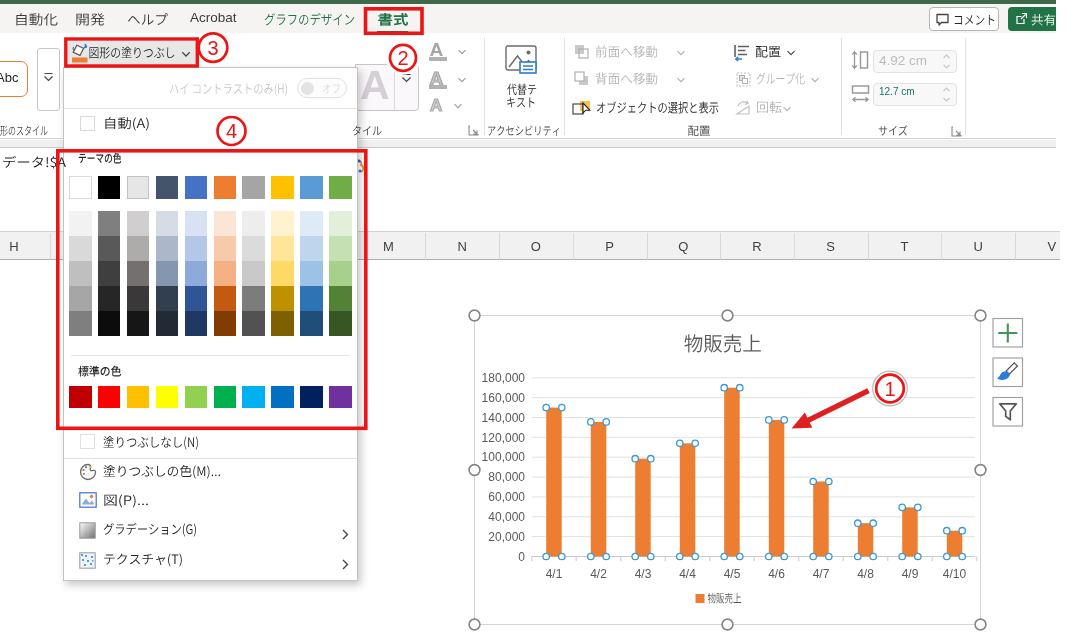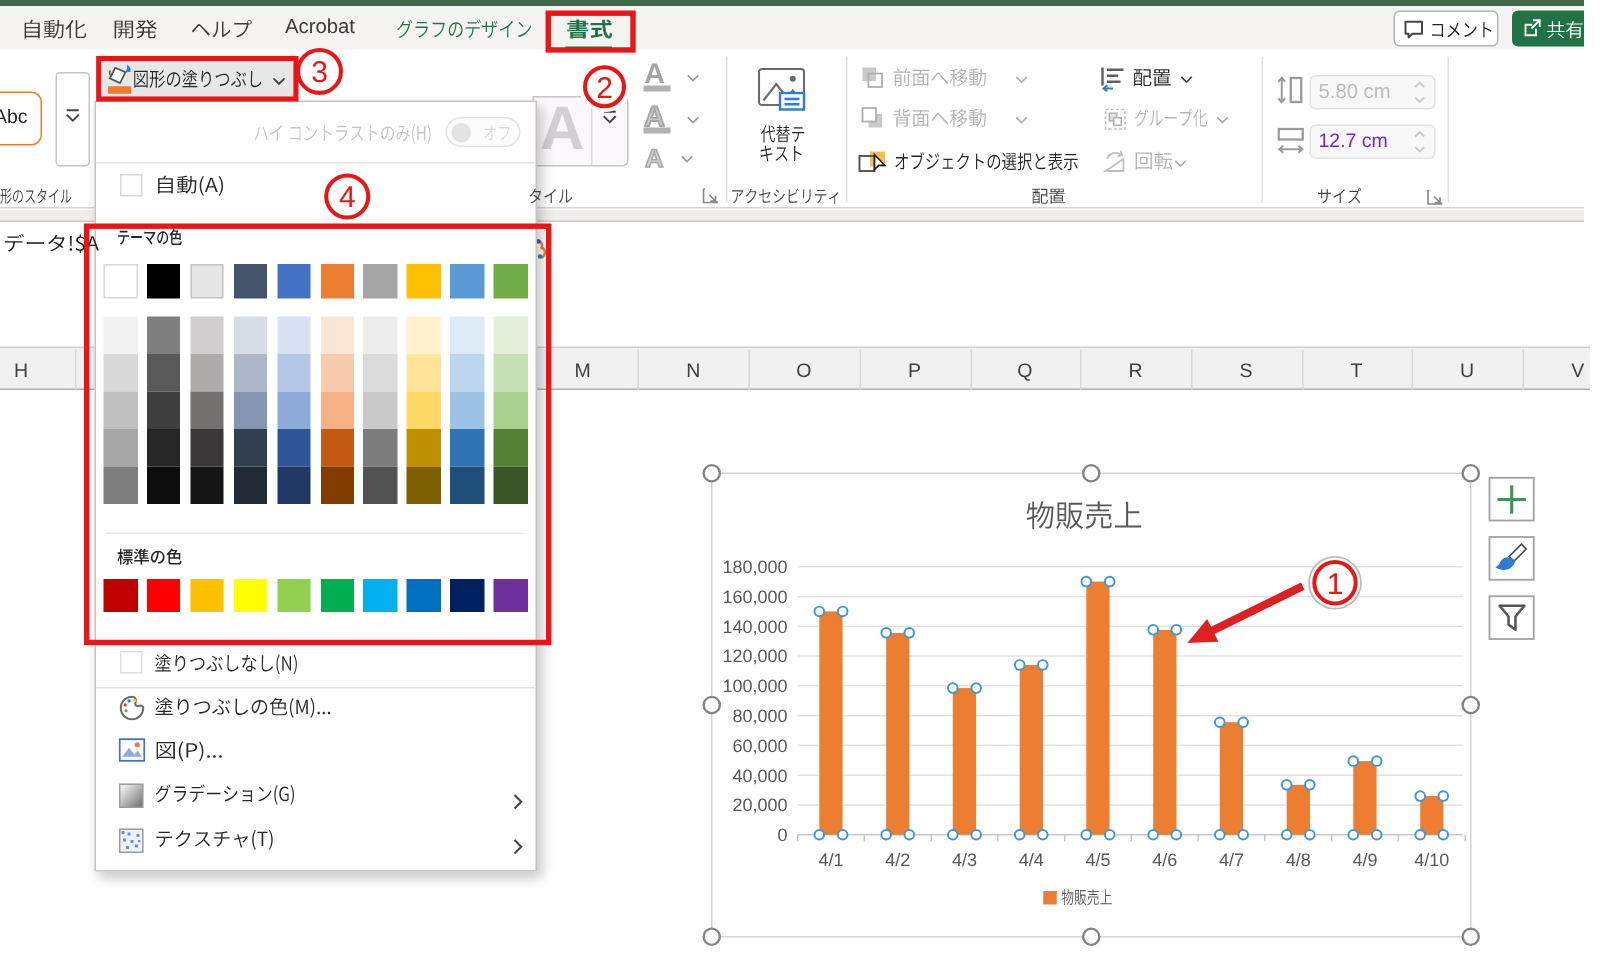--- a/index.html
+++ b/index.html
@@ -141,23 +141,23 @@
 
   <svg class="abs" style="left:851px;top:50px" width="19" height="20" viewBox="0 0 19 20">
       <path d="M3.5 2 v16 M1.2 4.5 l2.3 -2.7 l2.3 2.7 M1.2 15.5 l2.3 2.7 l2.3 -2.7" fill="none" stroke="#9a9a9a" stroke-width="1.3"></path>
       <rect x="9.5" y="2" width="7" height="16" fill="none" stroke="#9a9a9a" stroke-width="1.5"></rect>
     </svg>
   <svg class="abs" style="left:851px;top:84px" width="19" height="20" viewBox="0 0 19 20">
       <rect x="1.5" y="2" width="16" height="7" fill="none" stroke="#9a9a9a" stroke-width="1.5"></rect>
       <path d="M2 15.5 h15 M4.5 13.2 l-2.7 2.3 l2.7 2.3 M14.5 13.2 l2.7 2.3 l-2.7 2.3" fill="none" stroke="#9a9a9a" stroke-width="1.3"></path>
     </svg>
   <div class="abs" style="left:873px;top:49.5px;width:83.5px;height:23.5px;background:#f8f8f8;border:1px solid #e2e2e2;border-radius:4px"></div>
-  <div class="abs" style="left:879px;top:53px;font-size:13.5px;color:#bcbcbc">5.80 cm</div>
+  <div class="abs" style="left:879px;top:53px;font-size:13.5px;color:#bcbcbc">4.92 cm</div>
   <div class="abs" style="left:873px;top:82.5px;width:83.5px;height:23.5px;background:#f8f8f8;border:1px solid #e2e2e2;border-radius:4px"></div>
-  <div class="abs" style="left:879px;top:86px;font-size:13px;color:#6d28d9">12.7 cm</div>
+  <div class="abs" style="left:879px;top:86px;font-size:10px;color:#0f766e">12.7 cm</div>
   <svg class="abs" style="left:941px;top:53px" width="12" height="17" viewBox="0 0 12 17">
       <path d="M2.5 5 l3 -3 l3 3 M2.5 12 l3 3 l3 -3" fill="none" stroke="#c8c8c8" stroke-width="1.2"></path>
     </svg>
   <svg class="abs" style="left:941px;top:86px" width="12" height="17" viewBox="0 0 12 17">
       <path d="M2.5 5 l3 -3 l3 3 M2.5 12 l3 3 l3 -3" fill="none" stroke="#c8c8c8" stroke-width="1.2"></path>
     </svg>
 
   <svg class="abs" style="left:357px;top:158px" width="8" height="16" viewBox="0 0 8 16">
       <path d="M1 2 c3 1 4 3 3 5 c3 1 3 5 0 7" fill="none" stroke="#ED7D31" stroke-width="1.6"></path>
       <circle cx="2" cy="3" r="1.5" fill="#2b5fc4"></circle>

